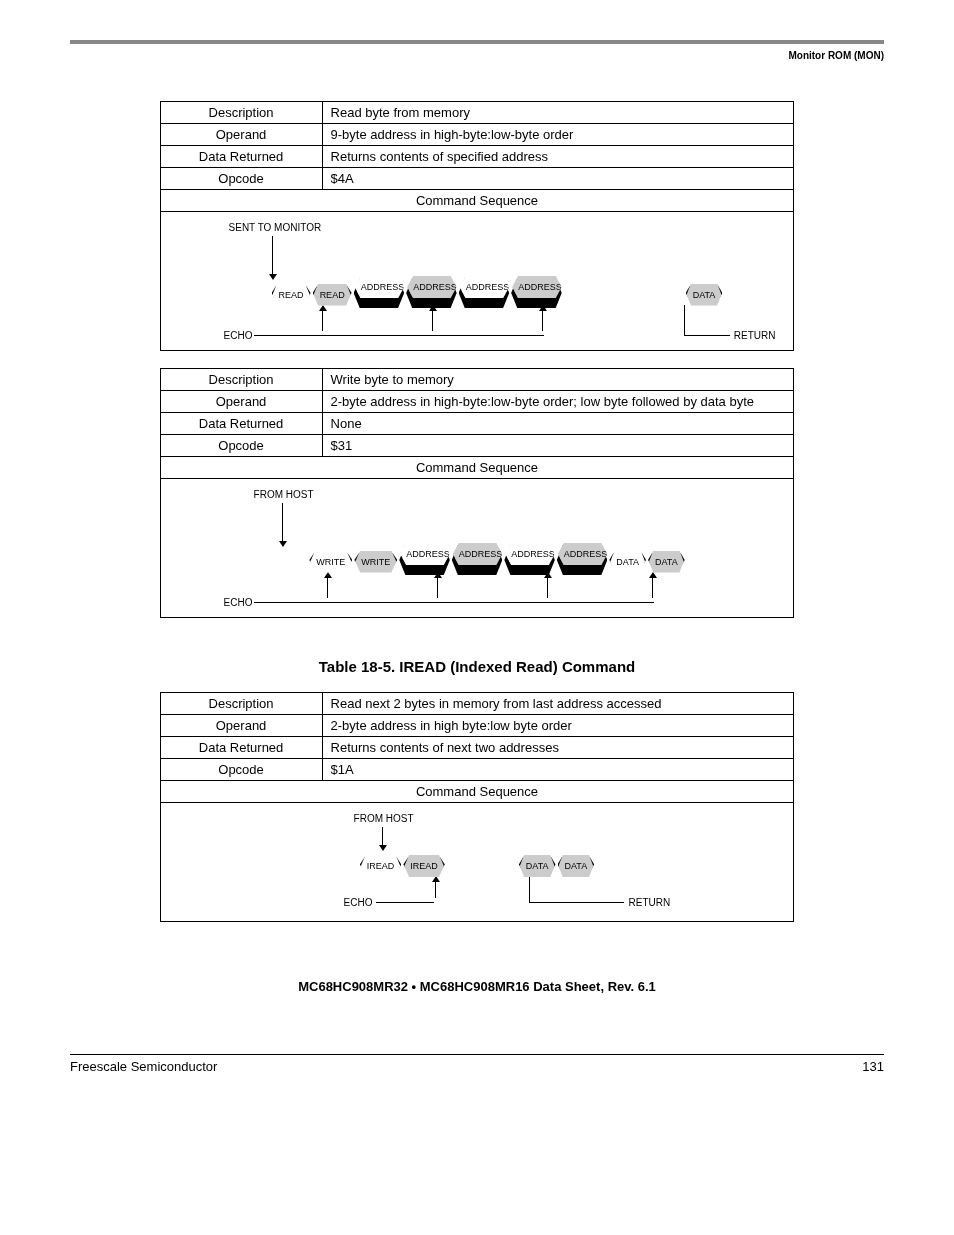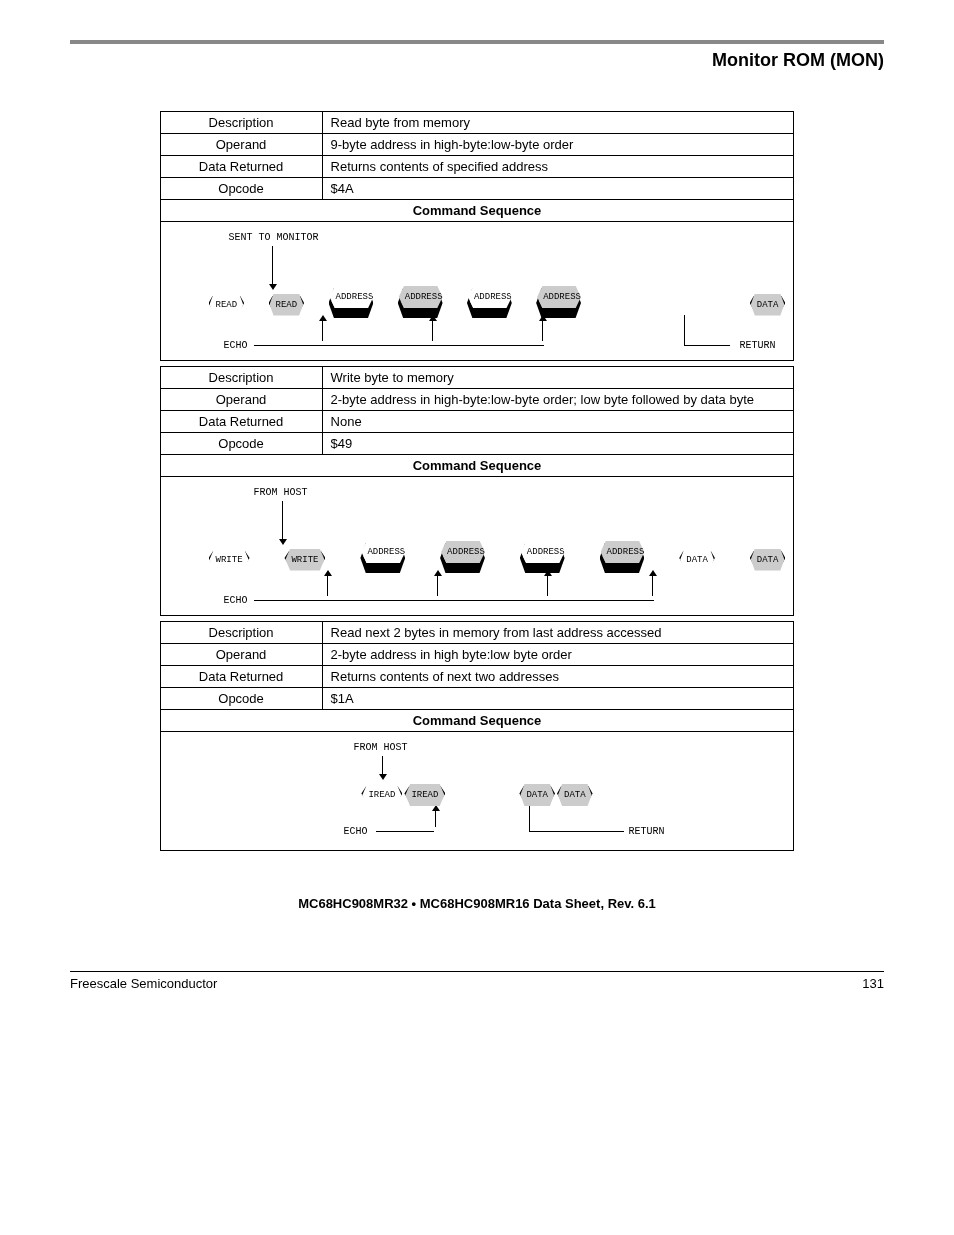--- a/index.html
+++ b/index.html
@@ -16,60 +16,60 @@
     position: relative;
   }
   .top-rule {
     height: 4px;
     background: #888;
     margin: 0 0 6px 0;
   }
   .section-header {
     text-align: right;
     font-weight: bold;
-    font-size: 18px;
+    font-size: 10px;
     margin-bottom: 40px;
   }
   .table-caption {
     text-align: center;
     font-weight: bold;
     font-size: 15px;
     margin: 20px 0 8px 0;
   }
   .cmd-table {
     border-collapse: collapse;
     width: 78%;
-    margin: 5px auto;
+    margin: 17px auto;
     font-size: 13px;
   }
   .cmd-table td, .cmd-table th {
     border: 1px solid #000;
     padding: 3px 8px;
   }
   .cmd-table td.label {
     text-align: center;
     width: 145px;
   }
   .cmd-seq-header {
     text-align: center;
-    font-weight: bold;
+    font-weight: normal;
   }
   .cmd-seq-cell {
     padding: 10px 8px 8px 8px !important;
   }
   .seq-diagram {
     position: relative;
     width: 100%;
-    font-family: Liberation Mono, monospace;
+    font-family: Liberation Sans, sans-serif;
   }
   .seq-row {
     display: flex;
     align-items: center;
     gap: 2px;
-    justify-content: space-between;
+    justify-content: center;
     padding-left: 40px;
   }
   .hex-wrap {
     position: relative;
     display: inline-block;
   }
   .hex-wrap::before {
     content: "";
     position: absolute;
     inset: 0;
@@ -212,21 +212,21 @@
     <tr>
           <td class="label">Operand</td>
           <td>2-byte address in high-byte:low-byte order; low byte followed by data byte</td>
         </tr>
     <tr>
           <td class="label">Data Returned</td>
           <td>None</td>
         </tr>
     <tr>
           <td class="label">Opcode</td>
-          <td>$49</td>
+          <td>$31</td>
         </tr>
     <tr>
           <td colspan="2" class="cmd-seq-header">Command Sequence</td>
         </tr>
     <tr>
           <td colspan="2" class="cmd-seq-cell">
       <div class="seq-diagram" style="height:120px;">
         <div style="position:absolute; left:85px; top:0; font-size:10px;">FROM HOST</div>
         <div style="position:absolute; left:110px; top:14px;" class="label-col">
           <div class="vline" style="height:38px;"></div>
@@ -263,20 +263,21 @@
                 <div class="vline" style="height:20px;"></div>
               </div>
         <div style="position:absolute; left:55px; top:108px; font-size:10px;">ECHO</div>
         <div style="position:absolute; left:85px; top:113px; width:400px; height:1px; background:#000;"></div>
       </div>
     </td>
         </tr>
   </tbody>
     </table>
 
+  <div class="table-caption" style="margin-top:40px;">Table 18-5. IREAD (Indexed Read) Command</div>
   <table class="cmd-table">
     <tbody>
         <tr>
           <td class="label">Description</td>
           <td>Read next 2 bytes in memory from last address accessed</td>
         </tr>
     <tr>
           <td class="label">Operand</td>
           <td>2-byte address in high byte:low byte order</td>
         </tr>

